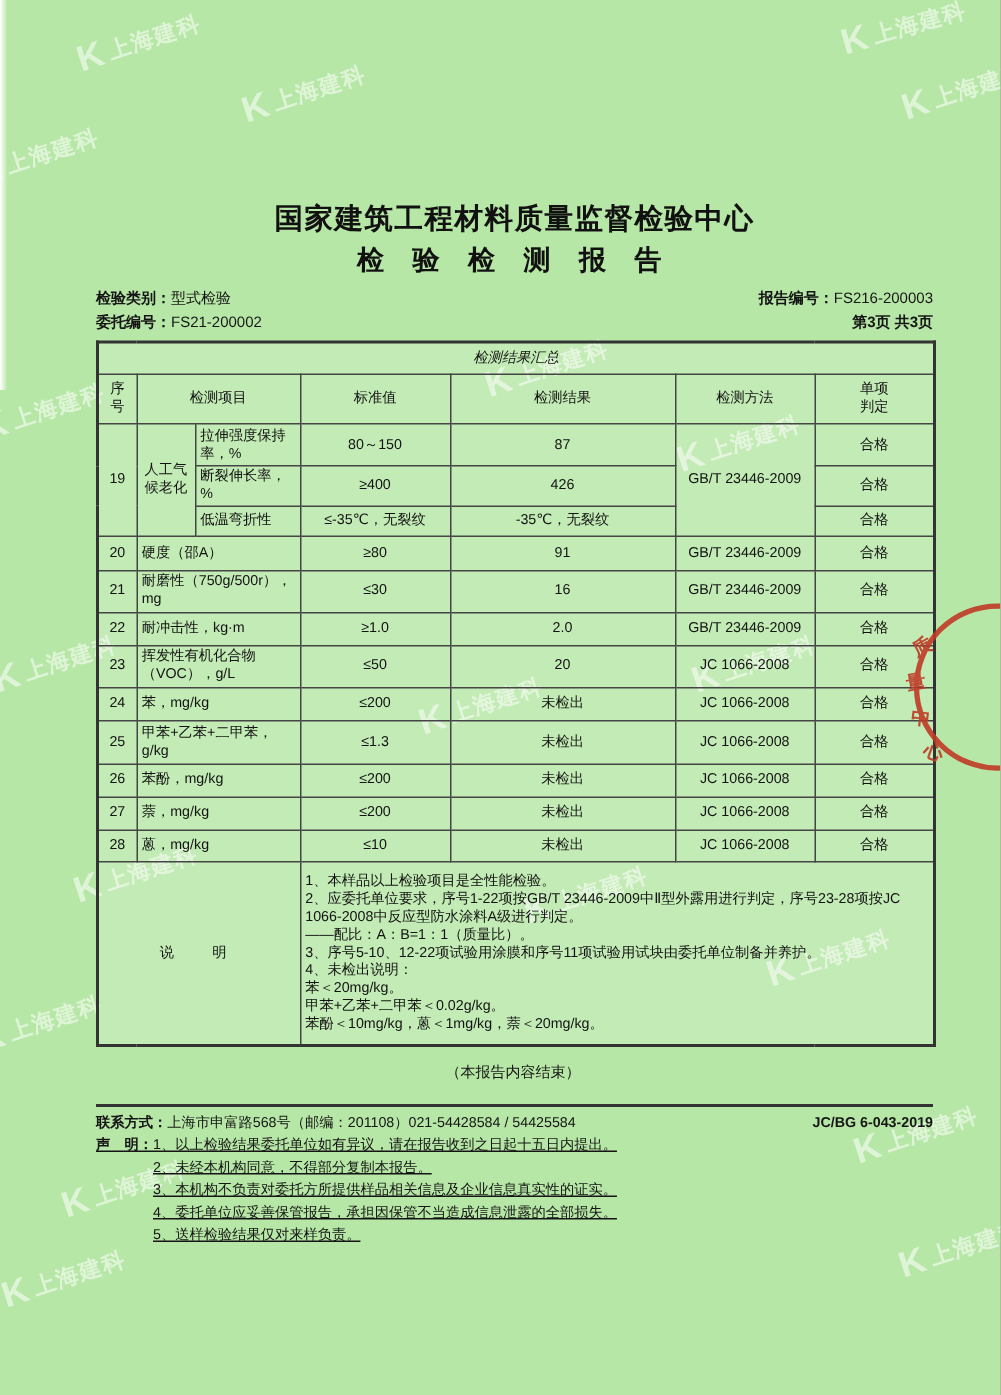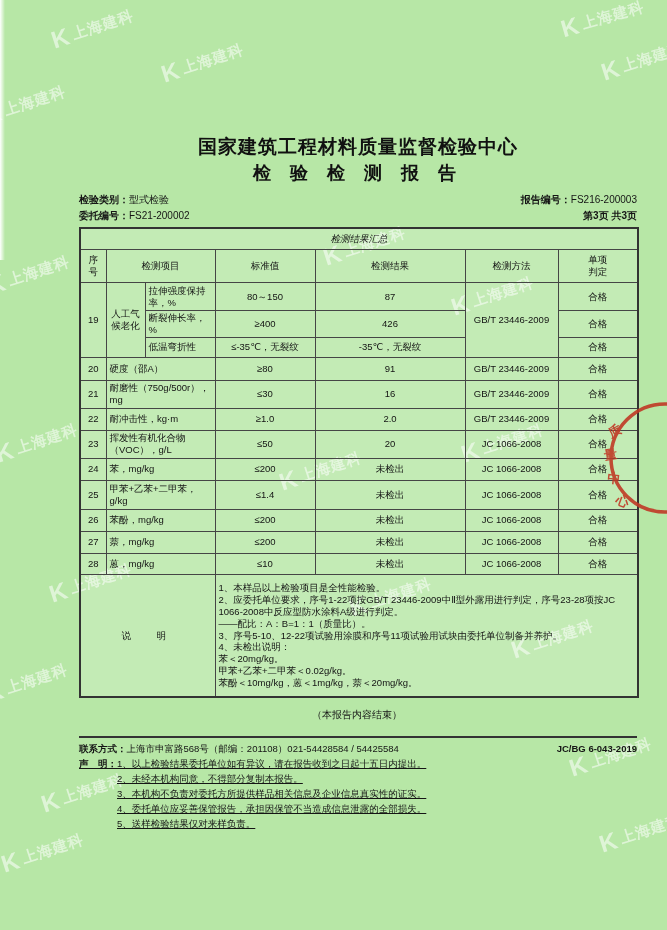--- a/index.html
+++ b/index.html
@@ -7,21 +7,21 @@
   .page{position:relative;width:667px;height:930px;background:#b7e7a6;overflow:hidden;}
   .edge-sliver{position:absolute;left:0;top:0;width:5px;height:260px;
     background:linear-gradient(to right,#ffffff,rgba(255,255,255,0));}
   
   .wm-layer{position:absolute;inset:0;z-index:1;pointer-events:none;}
   .wm{position:absolute;display:flex;align-items:center;gap:4px;
       color:rgba(255,255,255,0.55);transform:rotate(-18deg);white-space:nowrap;}
   .wm .wm-k{font-size:24px;font-weight:bold;line-height:1;}
   .wm .wm-t{font-size:15px;font-weight:bold;letter-spacing:1px;}
   
-  .content{position:absolute;left:79px;top:0;width:558px;z-index:2;color:#151515;}
+  .content{position:absolute;left:64px;top:0;width:558px;z-index:2;color:#151515;}
   .title1{margin-top:134px;text-align:center;font-size:19px;font-weight:bold;
           line-height:26px;letter-spacing:1px;color:#111;}
   .title2{text-align:center;font-size:18px;font-weight:bold;line-height:26px;
           letter-spacing:7px;color:#111;}
   .meta{margin-top:6px;font-size:10px;}
   .meta-row{display:flex;justify-content:space-between;line-height:16px;}
   .meta-label{font-weight:bold;}
   .meta-right{text-align:right;}
   
   table.report{margin-top:3px;width:558px;border-collapse:collapse;table-layout:fixed;
@@ -231,21 +231,21 @@
             <td class="c">24</td>
             <td class="l" colspan="2">苯，mg/kg</td>
             <td class="c">≤200</td>
             <td class="c">未检出</td>
             <td class="c">JC 1066-2008</td>
             <td class="c">合格</td>
           </tr>
           <tr style="height: 29px;">
             <td class="c">25</td>
             <td class="l" colspan="2">甲苯+乙苯+二甲苯，g/kg</td>
-            <td class="c">≤1.4</td>
+            <td class="c">≤1.3</td>
             <td class="c">未检出</td>
             <td class="c">JC 1066-2008</td>
             <td class="c">合格</td>
           </tr>
           <tr style="height: 22px;">
             <td class="c">26</td>
             <td class="l" colspan="2">苯酚，mg/kg</td>
             <td class="c">≤200</td>
             <td class="c">未检出</td>
             <td class="c">JC 1066-2008</td>

